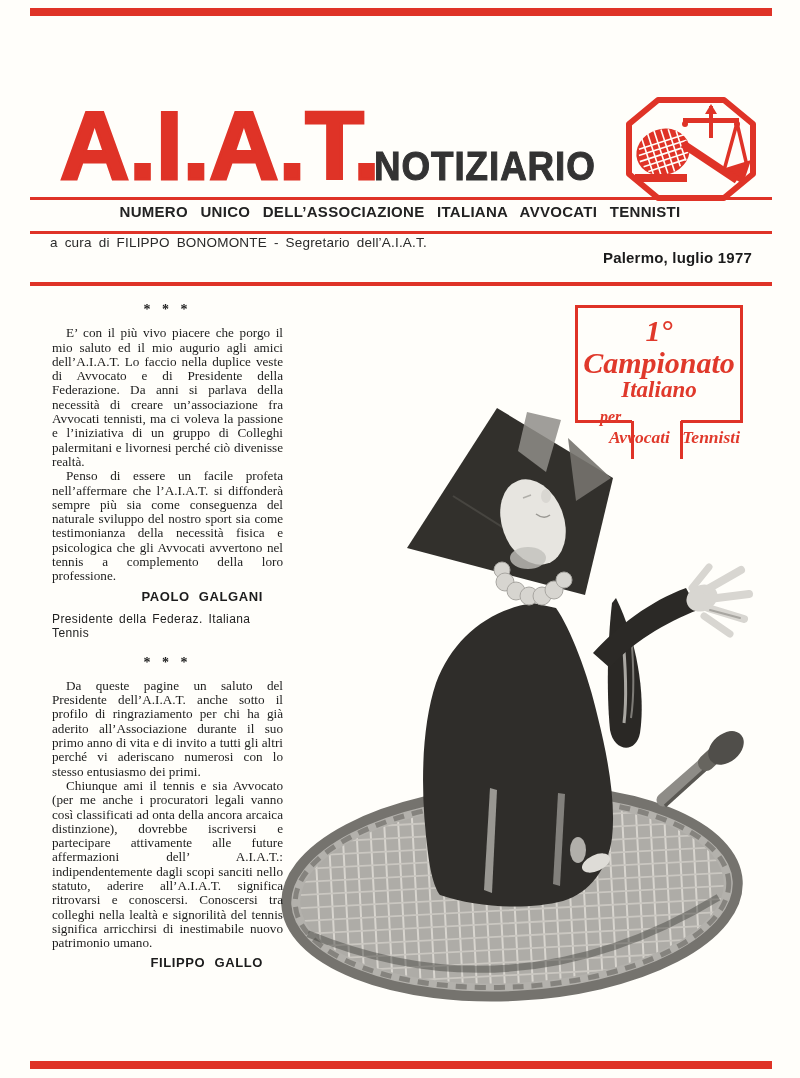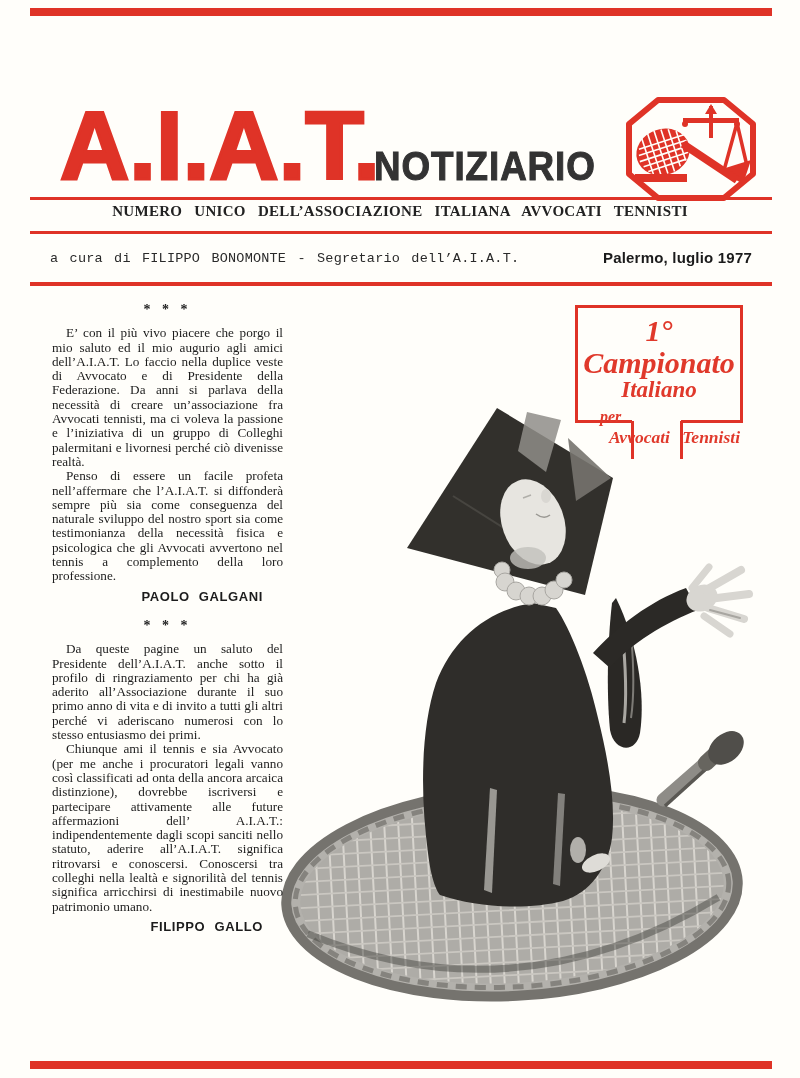--- a/index.html
+++ b/index.html
@@ -29,26 +29,26 @@
     color:#333;-webkit-text-stroke:1px #333;
     transform:scaleX(.92);transform-origin:left bottom;
     letter-spacing:1px;
   }
   .rule{position:absolute;left:30px;width:742px;background:#df3327;}
   .rule1{top:197px;height:3px;}
   .rule2{top:231px;height:3px;}
   .rule3{top:282px;height:4px;}
   .banner-line{
     left:0;top:203px;width:800px;text-align:center;
-    font-family:Liberation Serif, serif;font-weight:bold;
+    font-family:Liberation Sans, sans-serif;font-weight:bold;
     font-size:15px;color:#222;word-spacing:8px;letter-spacing:.3px;
   }
   .byline-left{
-    left:50px;top:251px;
-    font-family:Liberation Mono, monospace;font-size:13.5px;color:#2a2a2a;
+    left:50px;top:235px;
+    font-family:Liberation Sans, sans-serif;font-size:13.5px;color:#2a2a2a;
     word-spacing:3px;letter-spacing:.2px;
   }
   .byline-right{
     right:48px;top:249px;
     font-family:"Liberation Sans",sans-serif;font-weight:bold;font-size:15px;color:#1b1b1b;
     letter-spacing:.2px;
     margin-left:8px;
   }
   
   .logo{left:623px;top:94px;width:136px;height:110px;}
@@ -215,17 +215,18 @@
 </div>
 <div class="abs gap-cover"></div>
 <div class="tail tail-l"></div>
 <div class="tail tail-r"></div>
 
 <div class="abs column">
   <div class="stars">* * *</div>
   <p>E’ con il più vivo piacere che porgo il mio saluto ed il mio augurio agli amici dell’A.I.A.T. Lo faccio nella duplice veste di Avvocato e di Presidente della Federazione. Da anni si parlava della necessità di creare un’associazione fra Avvocati tennisti, ma ci voleva la passione e l’iniziativa di un gruppo di Colleghi palermitani e livornesi perché ciò divenisse realtà.</p>
   <p>Penso di essere un facile profeta nell’affermare che l’A.I.A.T. si diffonderà sempre più sia come conseguenza del naturale sviluppo del nostro sport sia come testimonianza della necessità fisica e psicologica che gli Avvocati avvertono nel tennis a complemento della loro professione.</p>
   <div class="sig">PAOLO GALGANI</div>
+  <div class="credit">Presidente della Federaz. Italiana Tennis</div>
   <div class="stars mid">* * *</div>
   <p>Da queste pagine un saluto del Presidente dell’A.I.A.T. anche sotto il profilo di ringraziamento per chi ha già aderito all’Associazione durante il suo primo anno di vita e di invito a tutti gli altri perché vi aderiscano numerosi con lo stesso entusiasmo dei primi.</p>
   <p>Chiunque ami il tennis e sia Avvocato (per me anche i procuratori legali vanno così classificati ad onta della ancora arcaica distinzione), dovrebbe iscriversi e partecipare attivamente alle future affermazioni dell’ A.I.A.T.: indipendentemente dagli scopi sanciti nello statuto, aderire all’A.I.A.T. significa ritrovarsi e conoscersi. Conoscersi tra colleghi nella lealtà e signorilità del tennis significa arricchirsi di inestimabile nuovo patrimonio umano.</p>
   <div class="sig">FILIPPO GALLO</div>
 </div>
 
 </body></html>

